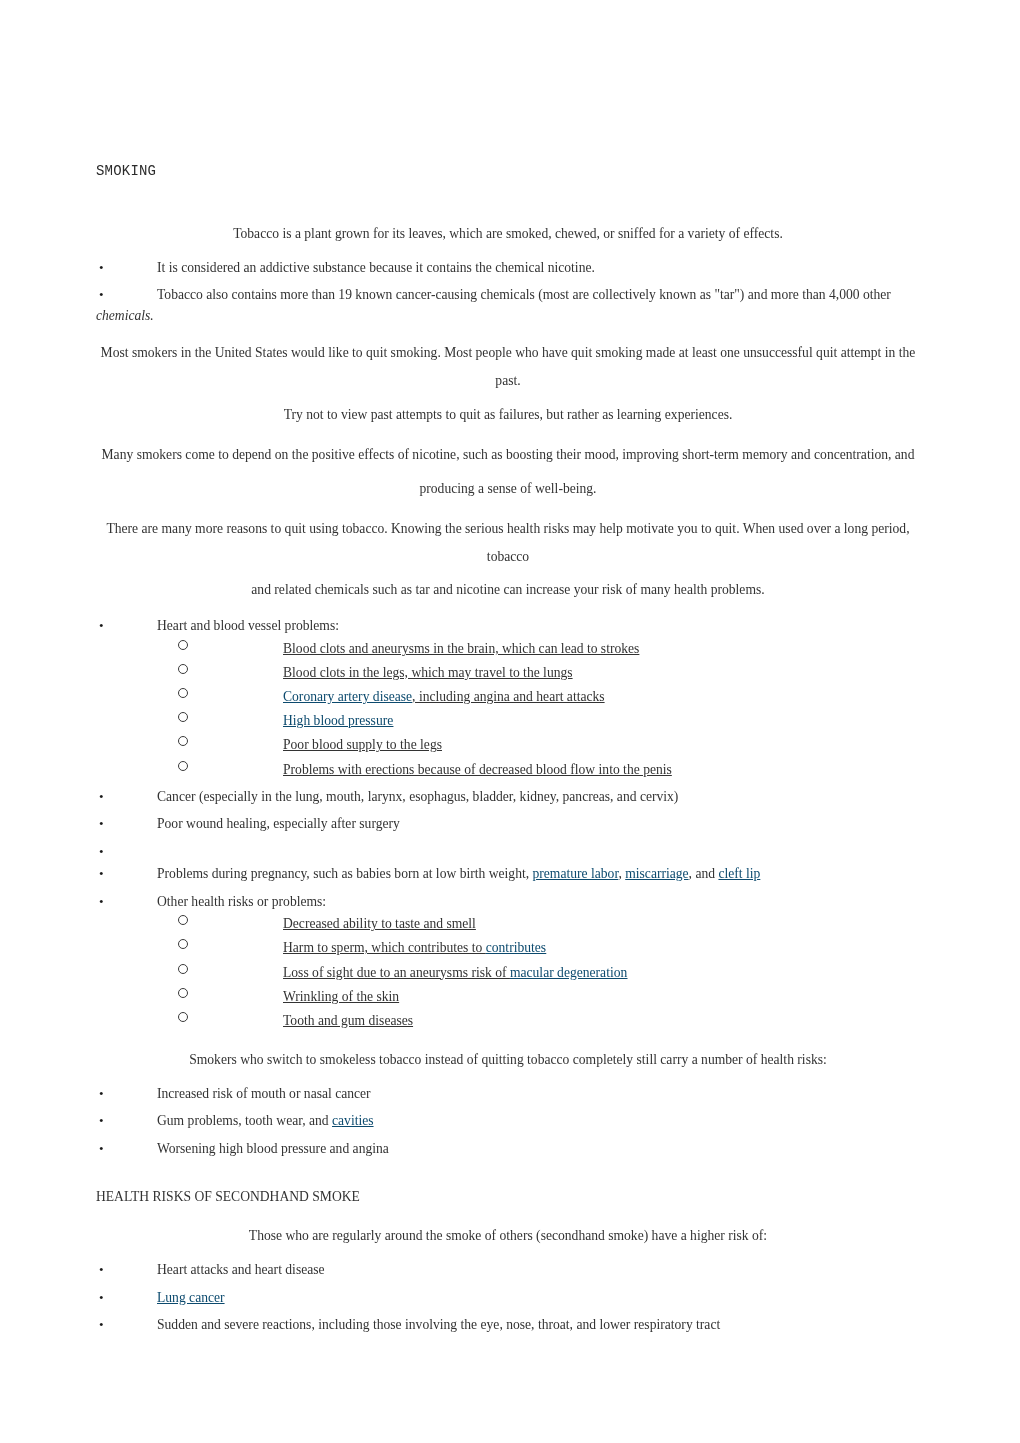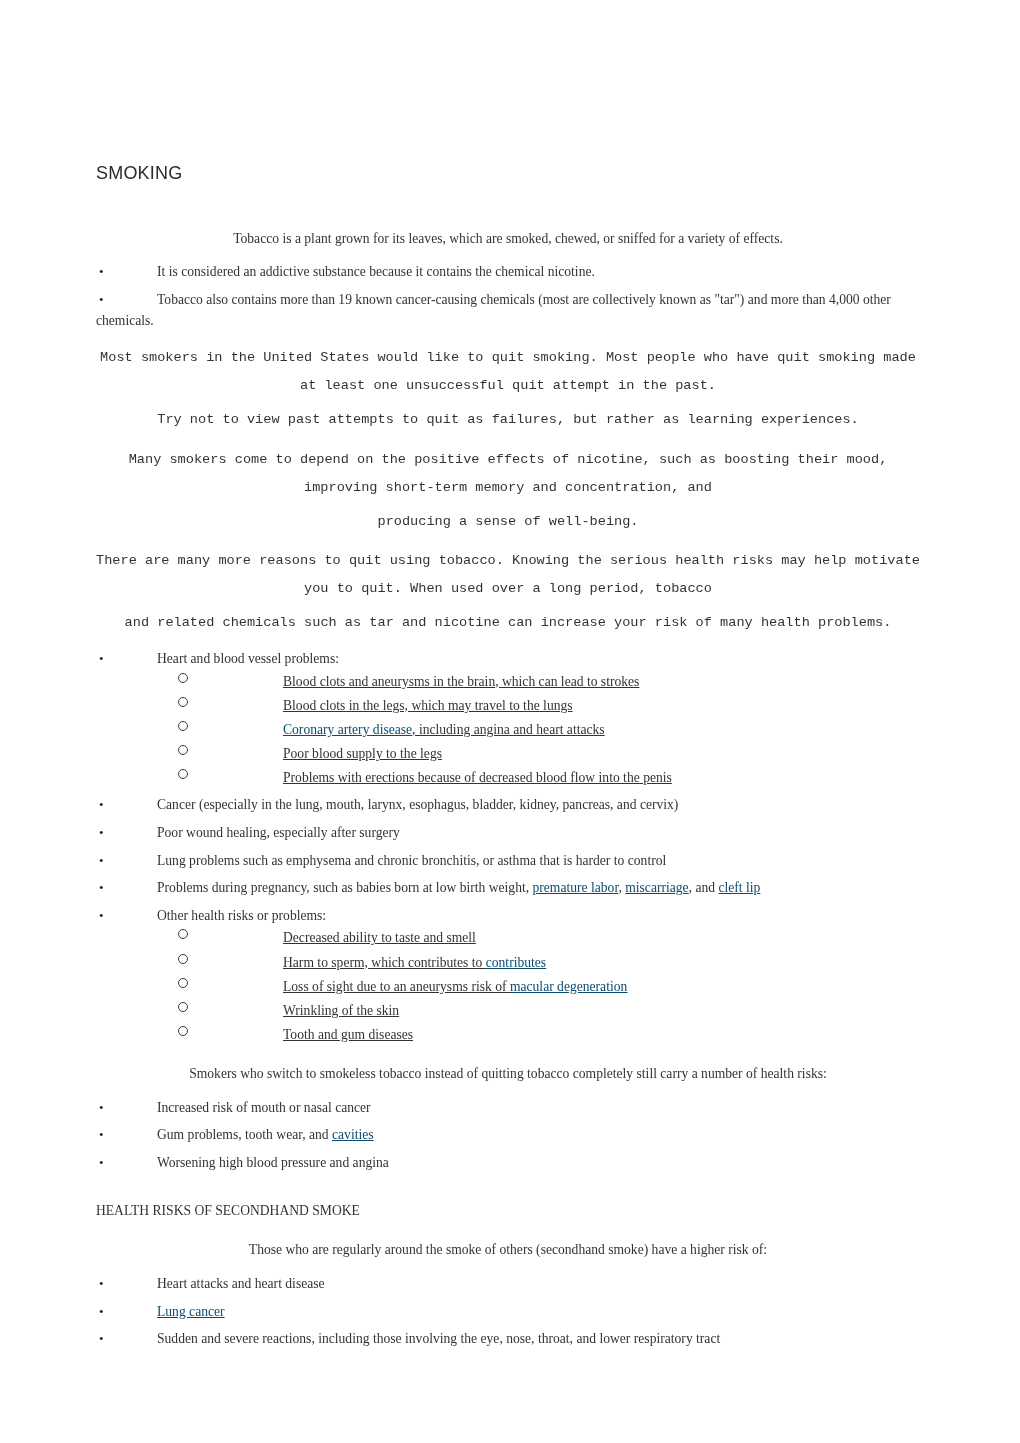--- a/index.html
+++ b/index.html
@@ -27,41 +27,40 @@
 
   .content {
     position: absolute;
     left: 96px;
     top: 163px;
     width: 824px;
   }
 
   
   .doc-title {
-    font-family: Liberation Sans, sans-serif;
-    font-size: 18px;
+    font-family: Liberation Mono, monospace;
+    font-size: 14px;
     font-weight: 400;
     color: #2b2b2b;
     letter-spacing: 0.2px;
     margin: 0 0 44px 0;
     line-height: 1.2;
   }
 
   
   .para {
     font-size: 13.6px;
     line-height: 1.45;
     margin: 0 0 14px 0;
     color: #333333;
     text-align: center;
   }
   .para.loose {
     line-height: 2.05;
     margin-bottom: 6px;
-    font-family: Liberation Mono, monospace;
   }
 
   
   .section-head {
     font-size: 13.6px;
     line-height: 1.45;
     color: #333333;
     margin: 0 0 22px 0;
     margin-top: 8px;
   }
@@ -91,20 +90,21 @@
     color: #1a1a1a;
   }
   
   ul.lvl1 > li.hang {
     padding-left: 61px;
     text-indent: 0;
   }
   ul.lvl1 > li.hang .wrapline {
     display: block;
     margin-left: -61px;
+    font-style: italic;
   }
 
   ul.lvl2 {
     list-style: none;
     margin: 2px 0 0 0;
     padding: 0;
     text-decoration: underline;
   }
   ul.lvl2 > li {
     position: relative;
@@ -192,20 +192,24 @@
           <li>
             <span class="circle"></span>
             <span>Blood clots in the legs, which may travel to the lungs</span>
           </li>
           <li>
             <span class="circle"></span>
             <a class="doclink" href="#">Coronary artery disease</a><span>, including angina and heart attacks</span>
           </li>
           <li>
             <span class="circle"></span>
+            <a class="doclink" href="#">High blood pressure</a>
+          </li>
+          <li>
+            <span class="circle"></span>
             <span>Poor blood supply to the legs</span>
           </li>
           <li>
             <span class="circle"></span>
             <span>Problems with erections because of decreased blood flow into the penis</span>
           </li>
         </ul>
       </li>
 
       <li style="margin-top:7px">
@@ -213,21 +217,20 @@
         <span>Cancer (especially in the lung, mouth, larynx, esophagus, bladder, kidney, pancreas, and cervix)</span>
       </li>
 
       <li>
         <span class="bullet">•</span>
         <span>Poor wound healing, especially after surgery</span>
       </li>
 
       <li>
         <span class="bullet">•</span>
-        <span>Lung problems such as emphysema and chronic bronchitis, or asthma that is harder to control</span>
       </li>
 
       <li>
         <span class="bullet">•</span><span>Problems during pregnancy, such as babies born at low birth weight, </span><a class="doclink" href="#">premature labor</a><span>, </span><a class="doclink" href="#">miscarriage</a><span>, and </span><a class="doclink" href="#">cleft lip</a>
       </li>
 
       <li>
         <span class="bullet">•</span>
         <span>Other health risks or problems:</span>
         <ul class="lvl2">

